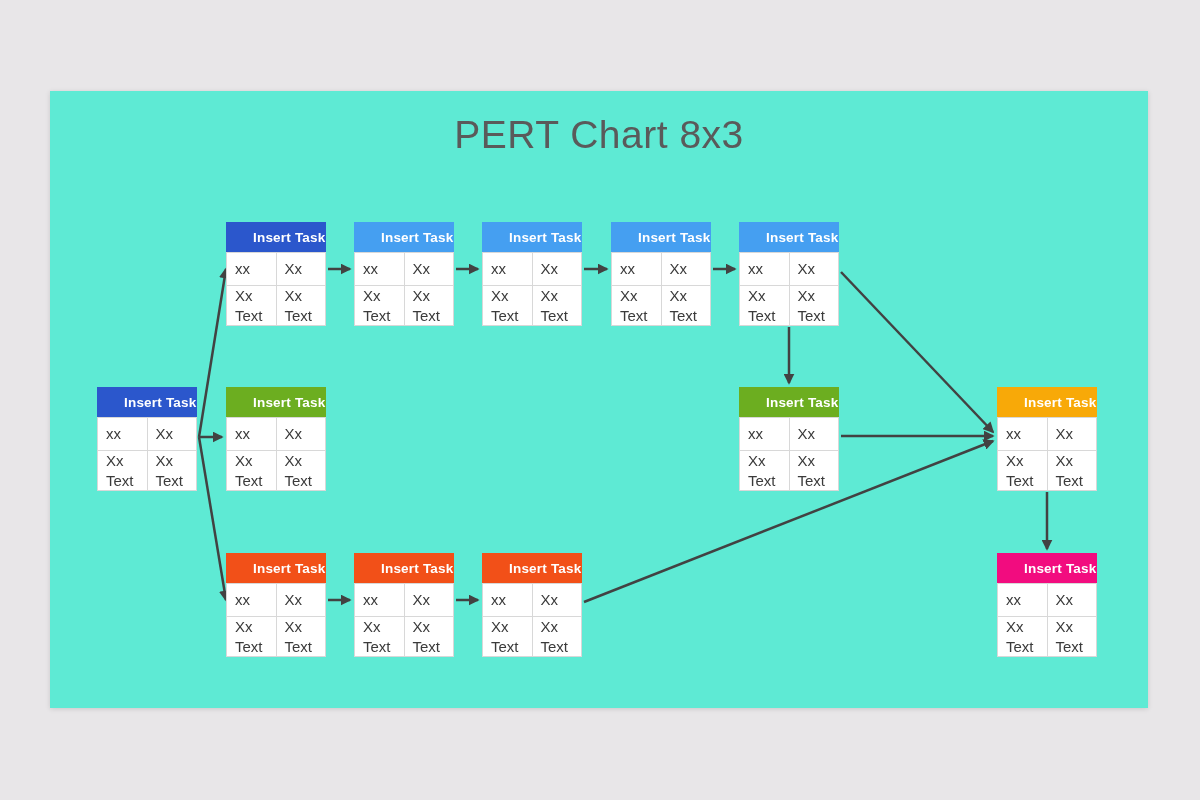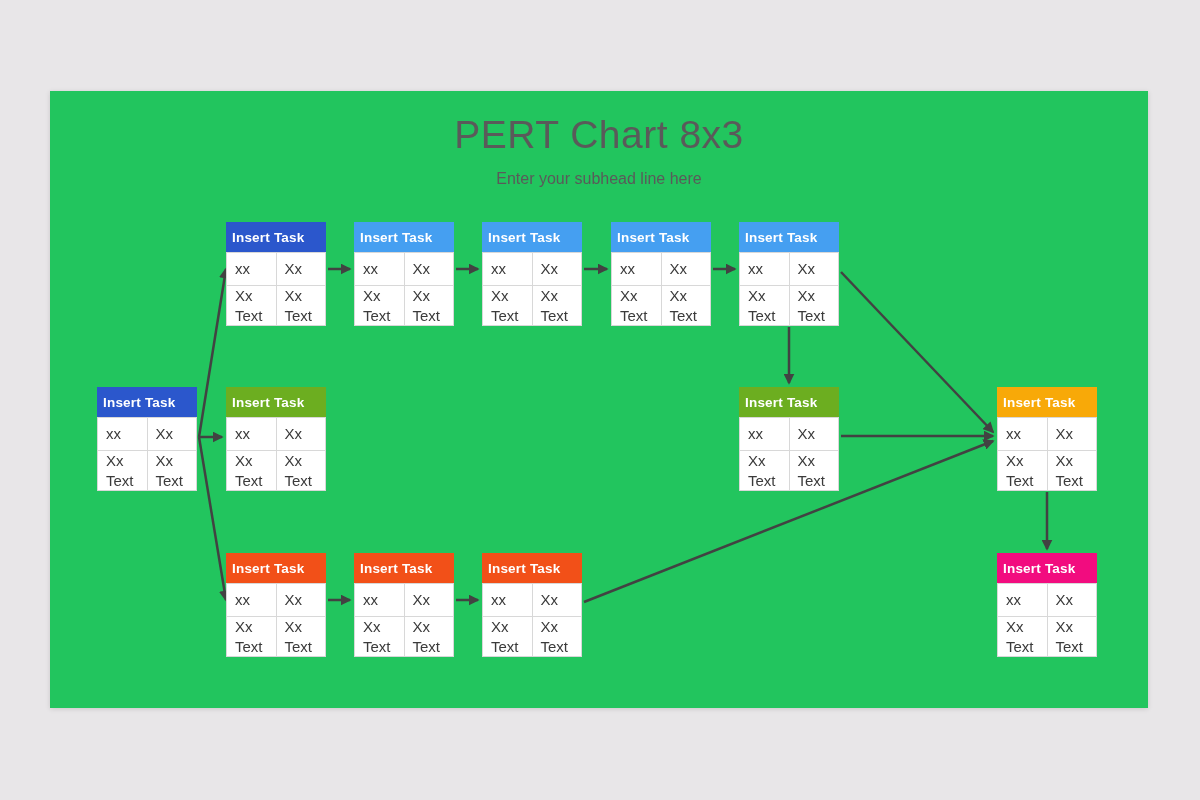--- a/index.html
+++ b/index.html
@@ -33,21 +33,21 @@
     pointer-events:none;
   }
   #nodes { position:absolute; left:0; top:0; width:100%; height:100%; }
   .task-box {
     position:absolute;
     width:100px;
   }
   .task-header {
     height:30px;
     display:flex; align-items:center;
-    padding-left:6px;
+    padding-left:27px;
     color:#FFFFFF;
     font-size:13.5px; font-weight:bold;
     letter-spacing:0.2px;
   }
   .task-grid {
     display:grid;
     grid-template-columns:1fr 1fr;
     grid-template-rows:32px 39px;
     gap:1px;
     border:1px solid #D8D8D8;
@@ -59,23 +59,22 @@
     padding-left:8px;
     font-size:15px;
     color:#3B3B3B;
     white-space:pre-line;
     line-height:1.3;
   }
 </style>
 </head>
 <body style="background: rgb(232, 230, 232);">
 
-<div id="slide" style="background: #22c55e;">
+<div id="slide" style="background: #5eead4;">
   <h1 id="slide-title" style="color: rgb(90, 90, 90);">PERT Chart 8x3</h1>
-  <p id="slide-subtitle" style="color: rgb(90, 90, 90);">Enter your subhead line here</p>
 
   <svg id="arrow-layer" viewBox="0 0 1098 617" xmlns="http://www.w3.org/2000/svg">
     <defs>
       <marker id="arrowhead" viewBox="0 0 10 10" refX="8.5" refY="5" markerWidth="4.4" markerHeight="4.4" orient="auto-start-reverse">
         <path id="arrowhead-path" d="M0,0 L10,5 L0,10 z" fill="#424242"></path>
       </marker>
     </defs>
   <line x1="149" y1="346" x2="176" y2="178" stroke="#424242" stroke-width="2.5" marker-end="url(#arrowhead)"></line>
       <line x1="149" y1="346" x2="172" y2="346" stroke="#424242" stroke-width="2.5" marker-end="url(#arrowhead)"></line>
       <line x1="149" y1="346" x2="176" y2="509" stroke="#424242" stroke-width="2.5" marker-end="url(#arrowhead)"></line>

